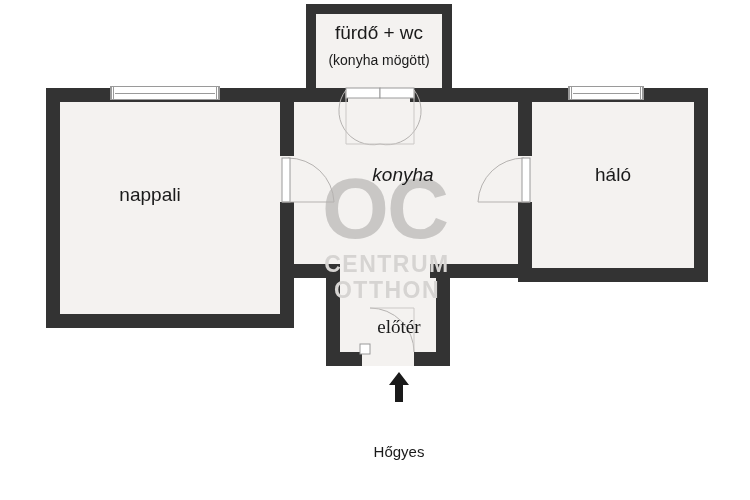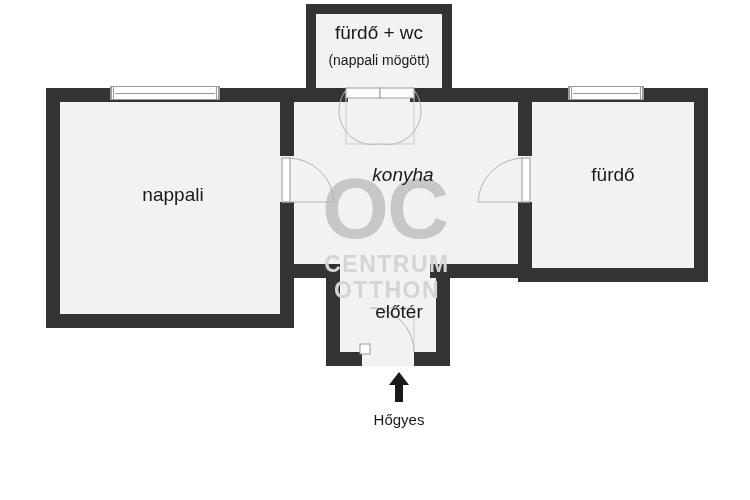--- a/index.html
+++ b/index.html
@@ -58,20 +58,21 @@
     transform: translate(-50%, -50%);
     z-index: 40;
   }
   .street-label {
     position: absolute;
     color: #1a1a1a;
     font-size: 15px;
     white-space: nowrap;
     transform: translate(-50%, -50%);
     z-index: 40;
+    margin-top: 32px;
   }
 
   
   .window {
     position: absolute;
     background: #ffffff;
     border: 1px solid #9a9a9a;
     box-sizing: border-box;
     z-index: 25;
   }
@@ -252,25 +253,25 @@
     </svg>
   </div>
 
   <div id="watermark">
     <div class="wm-oc">OC</div>
     <div class="wm-word">CENTRUM</div>
     <div class="wm-word">OTTHON</div>
   </div>
 
   <div class="room-label" style="left:379px; top:33px;">fürdő + wc</div>
-  <div class="label-sub" style="left:379px; top:60px;">(nappali mögött)</div>
-
-  <div class="room-label" style="left:173px; top:195px;">nappali</div>
+  <div class="label-sub" style="left:379px; top:60px;">(konyha mögött)</div>
+
+  <div class="room-label" style="left:150px; top:195px;">nappali</div>
 
   <div class="room-label" style="left:403px; top:175px;font-style:italic;">konyha</div>
 
-  <div class="room-label" style="left:613px; top:175px;">fürdő</div>
-
-  <div class="room-label" style="left:399px; top:312px;">előtér</div>
+  <div class="room-label" style="left:613px; top:175px;">háló</div>
+
+  <div class="room-label" style="left:399px; top:327px;font-family:Liberation Serif, serif;">előtér</div>
 
   <div class="street-label" style="left:399px; top:419px;">Hőgyes</div>
 
 </div>
 
 </body></html>

